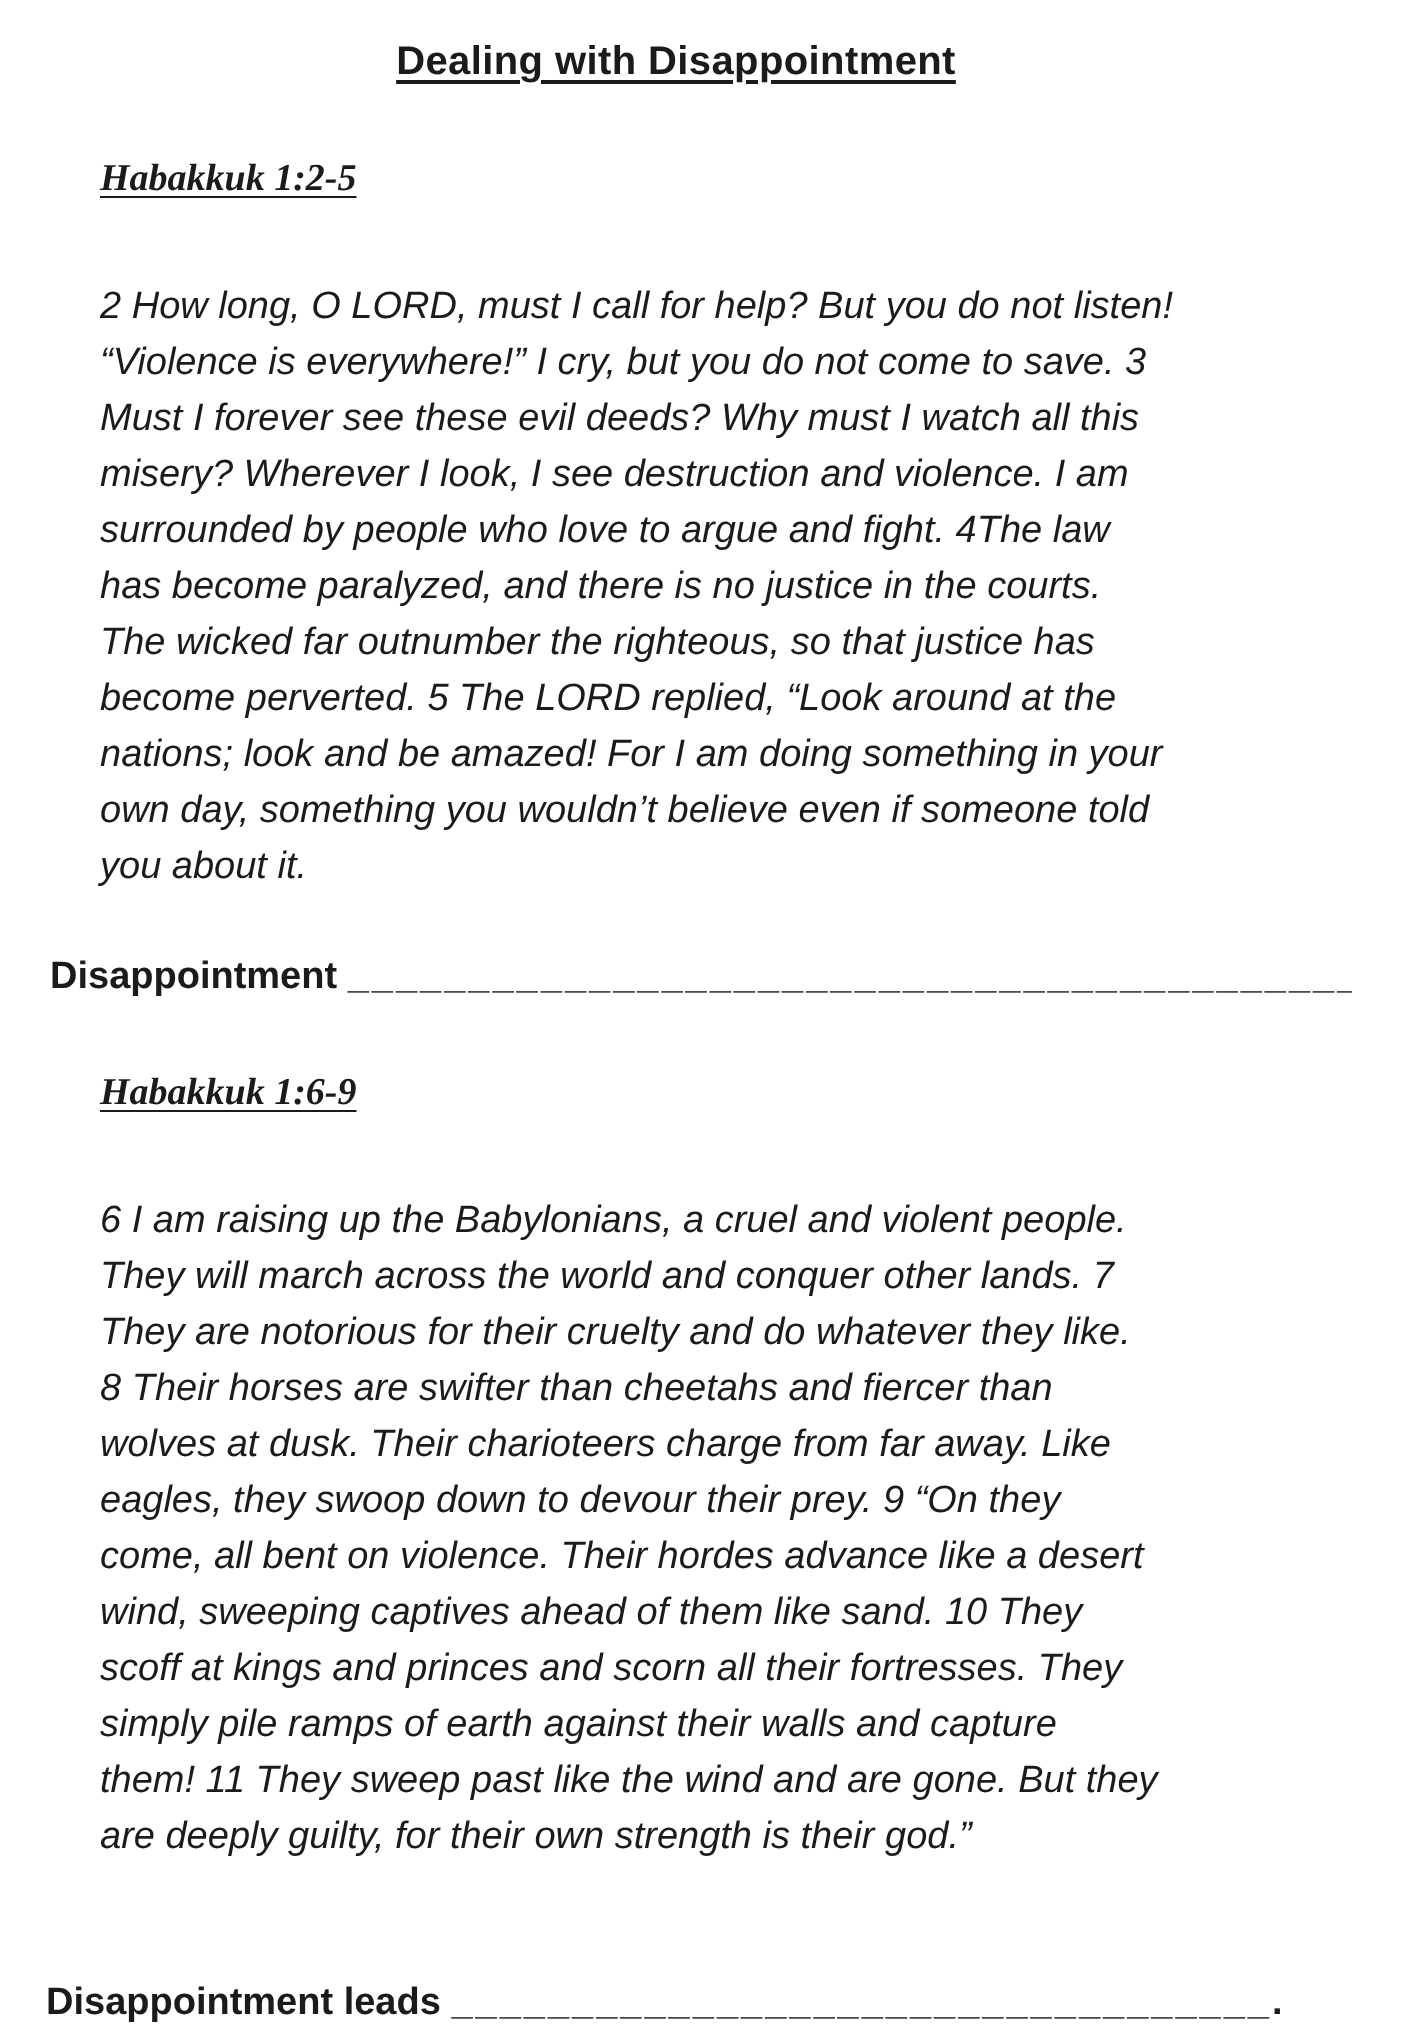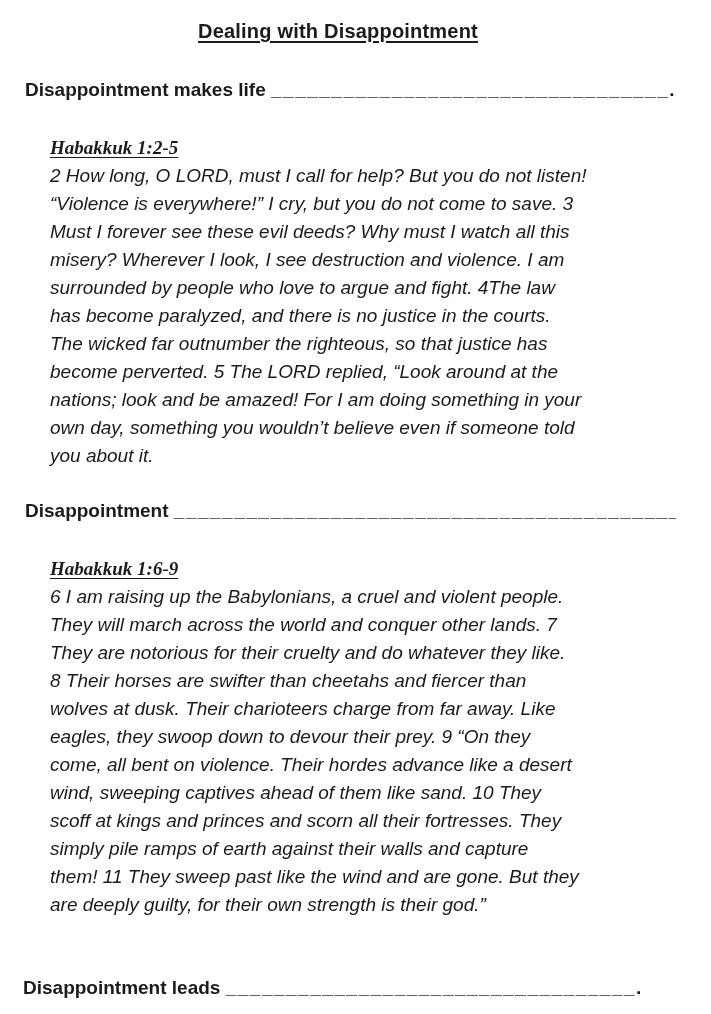--- a/index.html
+++ b/index.html
@@ -47,34 +47,32 @@
     line-height: 28px;
   }
   .passage-heading {
     font-weight: bold;
     text-decoration: underline;
     text-underline-offset: 3px;
     font-family: Liberation Serif, serif;
   }
   .passage-text {
     white-space: pre-line;
+    margin-top: 36px;
   }
 </style>
 </head>
 <body>
 
 <div class="page">
 
   <div class="title">
     <span class="title-text">Dealing with Disappointment</span>
   </div>
 
-  <div class="fill-line fill-line-1">
-    <span>Disappointment makes life </span><span class="blank">_________________________________</span><span>.</span>
-  </div>
 
   <div class="passage">
     <div class="passage-heading">Habakkuk 1:2-5</div>
     <div class="passage-text">2 How long, O LORD, must I call for help? But you do not listen!
 “Violence is everywhere!” I cry, but you do not come to save. 3
 Must I forever see these evil deeds? Why must I watch all this
 misery? Wherever I look, I see destruction and violence. I am
 surrounded by people who love to argue and fight. 4The law
 has become paralyzed, and there is no justice in the courts.
 The wicked far outnumber the righteous, so that justice has

